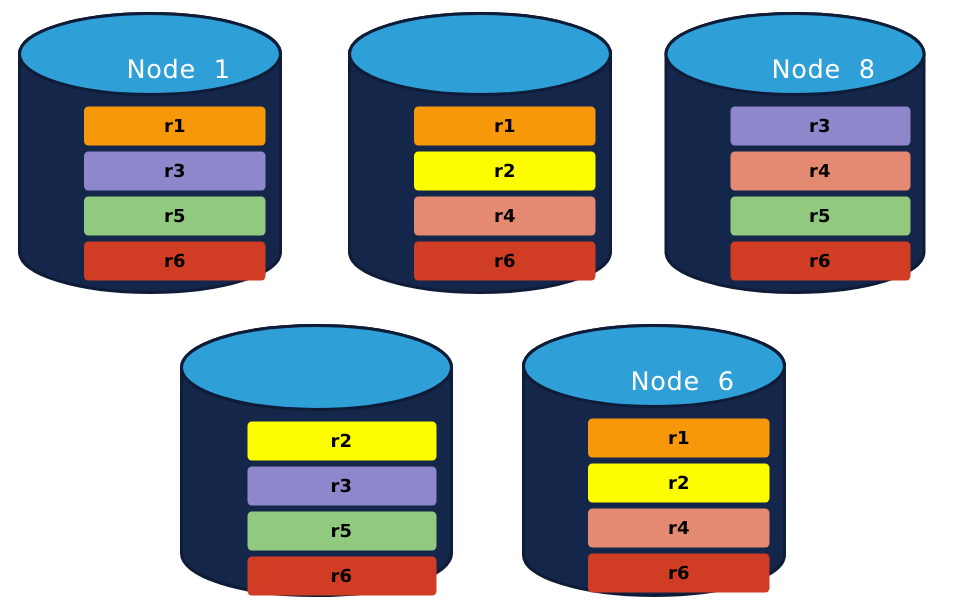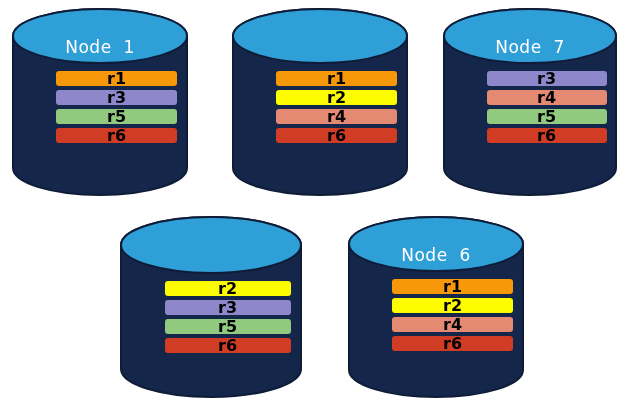--- a/index.html
+++ b/index.html
@@ -38,38 +38,39 @@
     left: 0;
     width: 100%;
     text-align: center;
     color: #ffffff;
     font-size: 17px;
     font-weight: 400;
     letter-spacing: 0.5px;
     font-family: "DejaVu Sans", "Liberation Sans", sans-serif;
     white-space: pre;
     pointer-events: none;
+    padding-left: 19px;
   }
 
   
   .replica-list {
     position: absolute;
     left: 0;
     width: 100%;
     display: flex;
     flex-direction: column;
   }
   .replica {
-    height: 15px;
+    height: 26px;
     border-radius: 3px;
     display: flex;
     align-items: center;
     justify-content: center;
     color: #000000;
-    font-size: 16px;
+    font-size: 12px;
     font-weight: bold;
     font-family: "DejaVu Sans", "Liberation Sans", sans-serif;
     line-height: 1;
     box-sizing: border-box;
     margin-left: 33px;
   }
 </style>
 </head>
 <body>
 
@@ -97,21 +98,21 @@
         <div class="replica" style="width: 121px; background: rgb(253, 252, 0); color: rgb(0, 0, 0);">r2</div>
         <div class="replica" style="width: 121px; background: rgb(229, 138, 114); color: rgb(0, 0, 0);">r4</div>
         <div class="replica" style="width: 121px; background: rgb(209, 60, 36); color: rgb(0, 0, 0);">r6</div>
       </div>
     </div>
     <div class="node" style="left: 443px; top: 8px; width: 174px; height: 188px;">
       <svg class="node-svg" width="174" height="188" viewBox="0 0 174 188">
         <path d="M 1,28 L 1,160 A 86,27 0 0 0 173,160 L 173,28 A 86,27 0 0 0 1,28 Z" fill="#15264b" stroke="#0f1c38" stroke-width="2"></path>
         <ellipse cx="87" cy="28" rx="86" ry="27" fill="#2f9fd8" stroke="#0f1c38" stroke-width="2"></ellipse>
       </svg>
-      <div class="node-title" style="top: 29px; color: rgb(255, 255, 255);">Node  7</div>
+      <div class="node-title" style="top: 29px; color: rgb(255, 255, 255);">Node  8</div>
       <div class="replica-list" style="top: 63px; row-gap: 4px; align-items: center;">
         <div class="replica" style="width: 120px; background: rgb(143, 135, 204); color: rgb(0, 0, 0);">r3</div>
         <div class="replica" style="width: 120px; background: rgb(229, 138, 114); color: rgb(0, 0, 0);">r4</div>
         <div class="replica" style="width: 120px; background: rgb(145, 201, 126); color: rgb(0, 0, 0);">r5</div>
         <div class="replica" style="width: 120px; background: rgb(209, 60, 36); color: rgb(0, 0, 0);">r6</div>
       </div>
     </div>
     <div class="node" style="left: 120px; top: 216px; width: 182px; height: 182px;">
       <svg class="node-svg" width="182" height="182" viewBox="0 0 182 182">
         <path d="M 1,29 L 1,153 A 90,28 0 0 0 181,153 L 181,29 A 90,28 0 0 0 1,29 Z" fill="#15264b" stroke="#0f1c38" stroke-width="2"></path>

